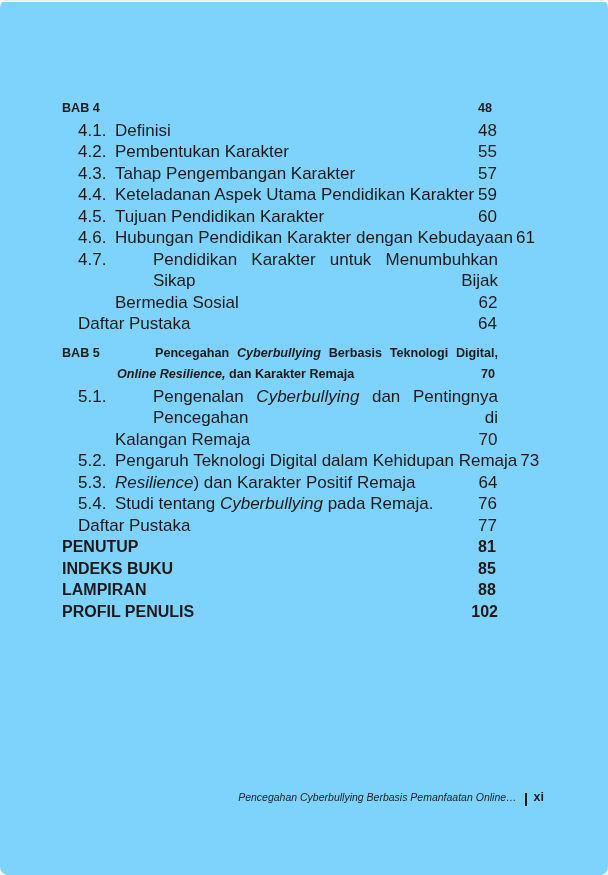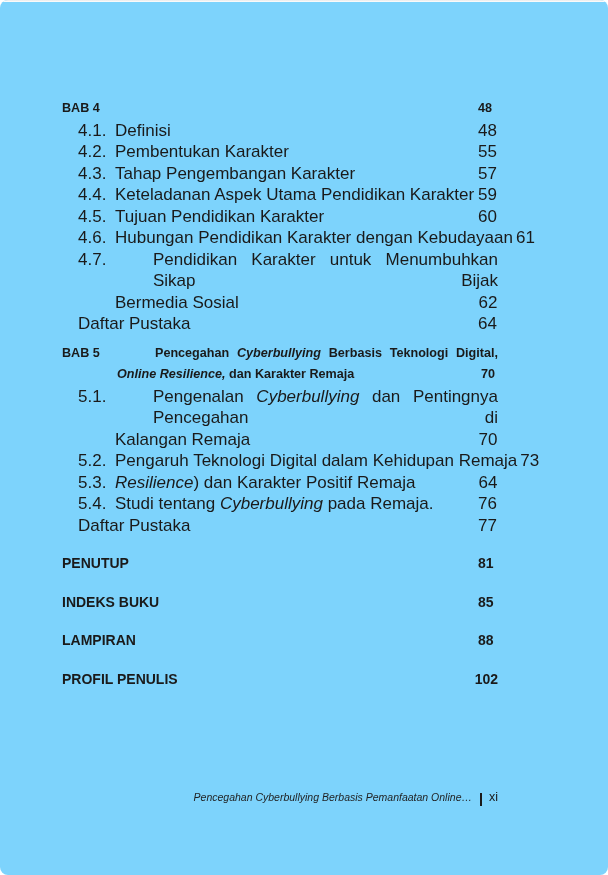--- a/index.html
+++ b/index.html
@@ -80,22 +80,21 @@
 
   
   .sub .num { width: 37px; margin-left: 16px; }
 
   
   .dp { margin-left: 16px; }
 
   
   .back {
     font-weight: bold;
-    font-size: 14px;
-    margin-top: 17px;
+    font-size: 16px;
   }
 
   
   .just {
     text-align: justify;
     text-align-last: justify;
     margin-left: 38px;
   }
   .lastline {
     display: flex;
@@ -119,39 +118,39 @@
 
   
   .footer {
     position: absolute;
     left: 0;
     right: 0;
     top: 790px;
     display: flex;
     justify-content: flex-end;
     align-items: center;
-    padding-right: 110px;
+    padding-right: 64px;
   }
   .footer-title {
     font-style: italic;
     font-size: 10.5px;
     color: #1f1f1f;
     white-space: pre;
   }
   .footer-rule {
     display: inline-block;
     width: 2px;
     height: 13px;
     background: #1a1a1a;
     margin: 0 7px 0 8px;
     position: relative;
     top: 2px;
   }
   .footer-page {
-    font-weight: normal;
+    font-weight: bold;
     font-size: 12.5px;
     white-space: pre;
   }
 </style>
 </head>
 <body>
 
 <div class="page">
   <div class="top-edge"></div>
 

